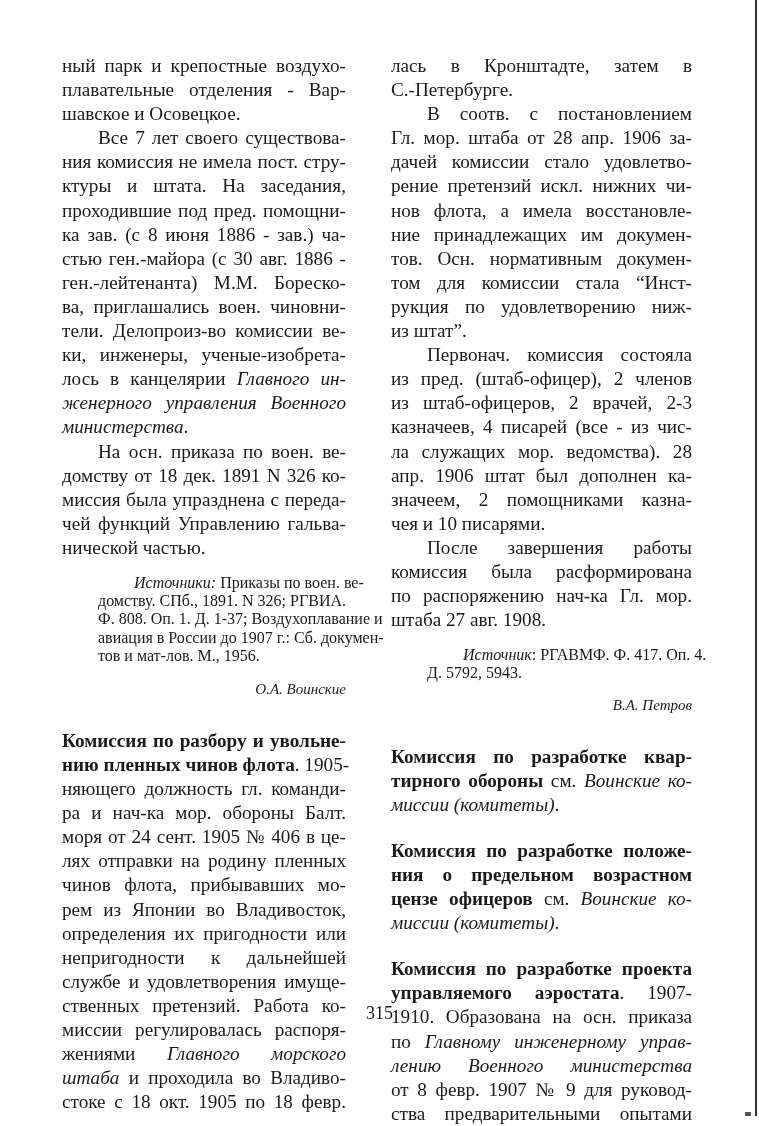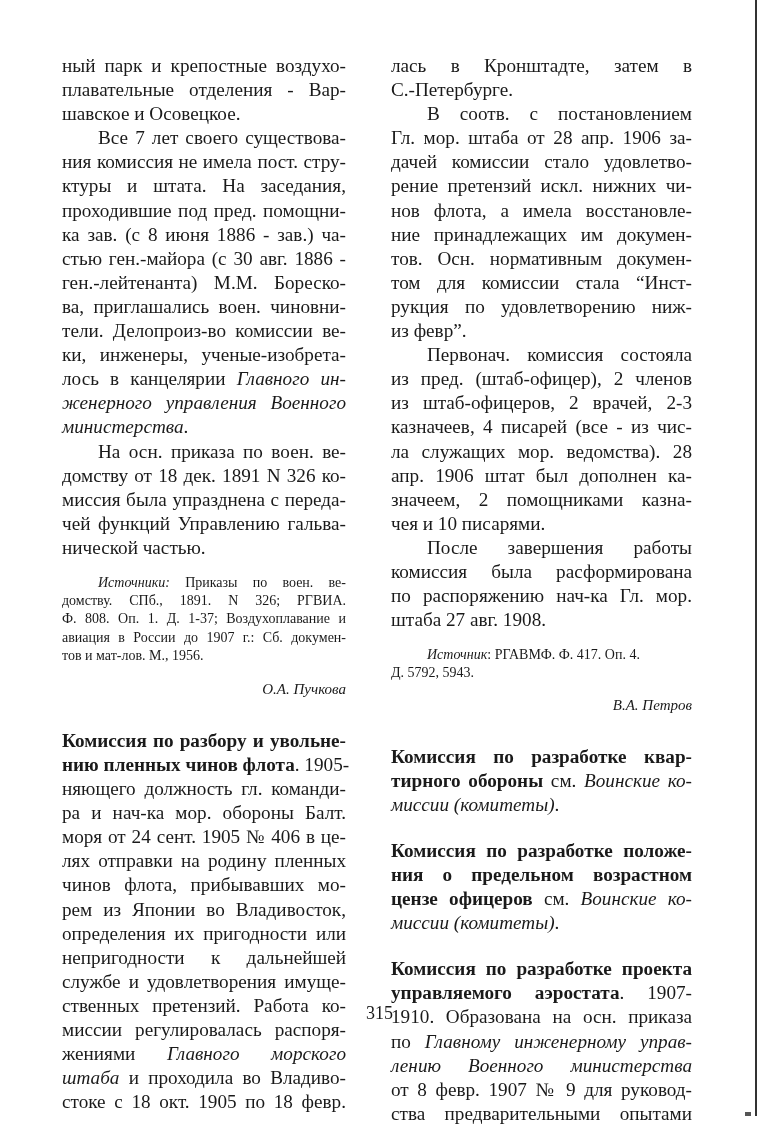--- a/index.html
+++ b/index.html
@@ -10,22 +10,22 @@
   .col { position: absolute; top: 54px; }
   .col.left { left: 62px; width: 284px; }
   .col.right { left: 391px; width: 301px; }
   .line {
     font-size: 19.2px; line-height: 24.1px; height: 24.1px; white-space: nowrap;
     text-align: justify; text-align-last: justify; overflow: visible;
   }
   .line.last { text-align-last: left; }
   .line.indent { padding-left: 36px; }
   .small {
-    font-size: 14px; line-height: 18.2px; height: 18.2px; white-space: nowrap;
-    text-align: justify; text-align-last: justify;
+    font-size: 16px; line-height: 18.2px; height: 18.2px; white-space: nowrap;
+    text-align: justify; text-align-last: justify; margin-left: 36px;
   }
   .small.last { text-align-last: left; }
   .small.indent { padding-left: 36px; }
   .author { font-size: 15px; line-height: 20px; text-align: right; font-style: italic; }
   b { font-weight: bold; margin-top: 20px; }
   i { font-style: italic; }
   .gap-s { height: 14px; }
   .gap-m { height: 22px; }
   .gap-l { height: 30px; }
   .page-number {
@@ -66,21 +66,21 @@
 
   <div class="gap-s"></div>
   <div>
     <div class="small indent"><i>Источники:</i><span> Приказы по воен. ве-</span></div>
     <div class="small">домству. СПб., 1891. N 326; РГВИА.</div>
     <div class="small">Ф. 808. Оп. 1. Д. 1-37; Воздухоплавание и</div>
     <div class="small">авиация в России до 1907 г.: Сб. докумен-</div>
     <div class="small last">тов и мат-лов. М., 1956.</div>
   </div>
   <div style="height:14px"></div>
-  <div class="author">О.А. Пучкова</div>
+  <div class="author">О.А. Воинские</div>
 
   <div class="gap-l"></div>
   <div>
     <div class="line"><b>Комиссия по разбору и увольне-</b></div>
     <div class="line"><b>нию пленных чинов флота</b><span>. 1905-</span></div>
     <div class="line">няющего должность гл. команди-</div>
     <div class="line">ра и нач-ка мор. обороны Балт.</div>
     <div class="line">моря от 24 сент. 1905 № 406 в це-</div>
     <div class="line">лях отправки на родину пленных</div>
     <div class="line">чинов флота, прибывавших мо-</div>
@@ -103,21 +103,21 @@
 
   <div class="line indent">В соотв. с постановлением</div>
   <div class="line">Гл. мор. штаба от 28 апр. 1906 за-</div>
   <div class="line">дачей комиссии стало удовлетво-</div>
   <div class="line">рение претензий искл. нижних чи-</div>
   <div class="line">нов флота, а имела восстановле-</div>
   <div class="line">ние принадлежащих им докумен-</div>
   <div class="line">тов. Осн. нормативным докумен-</div>
   <div class="line">том для комиссии стала “Инст-</div>
   <div class="line">рукция по удовлетворению ниж-</div>
-  <div class="line last">из февр”.</div>
+  <div class="line last">из штат”.</div>
 
   <div class="line indent">Первонач. комиссия состояла</div>
   <div class="line">из пред. (штаб-офицер), 2 членов</div>
   <div class="line">из штаб-офицеров, 2 врачей, 2-3</div>
   <div class="line">казначеев, 4 писарей (все - из чис-</div>
   <div class="line">ла служащих мор. ведомства). 28</div>
   <div class="line">апр. 1906 штат был дополнен ка-</div>
   <div class="line">значеем, 2 помощниками казна-</div>
   <div class="line last">чея и 10 писарями.</div>
 

